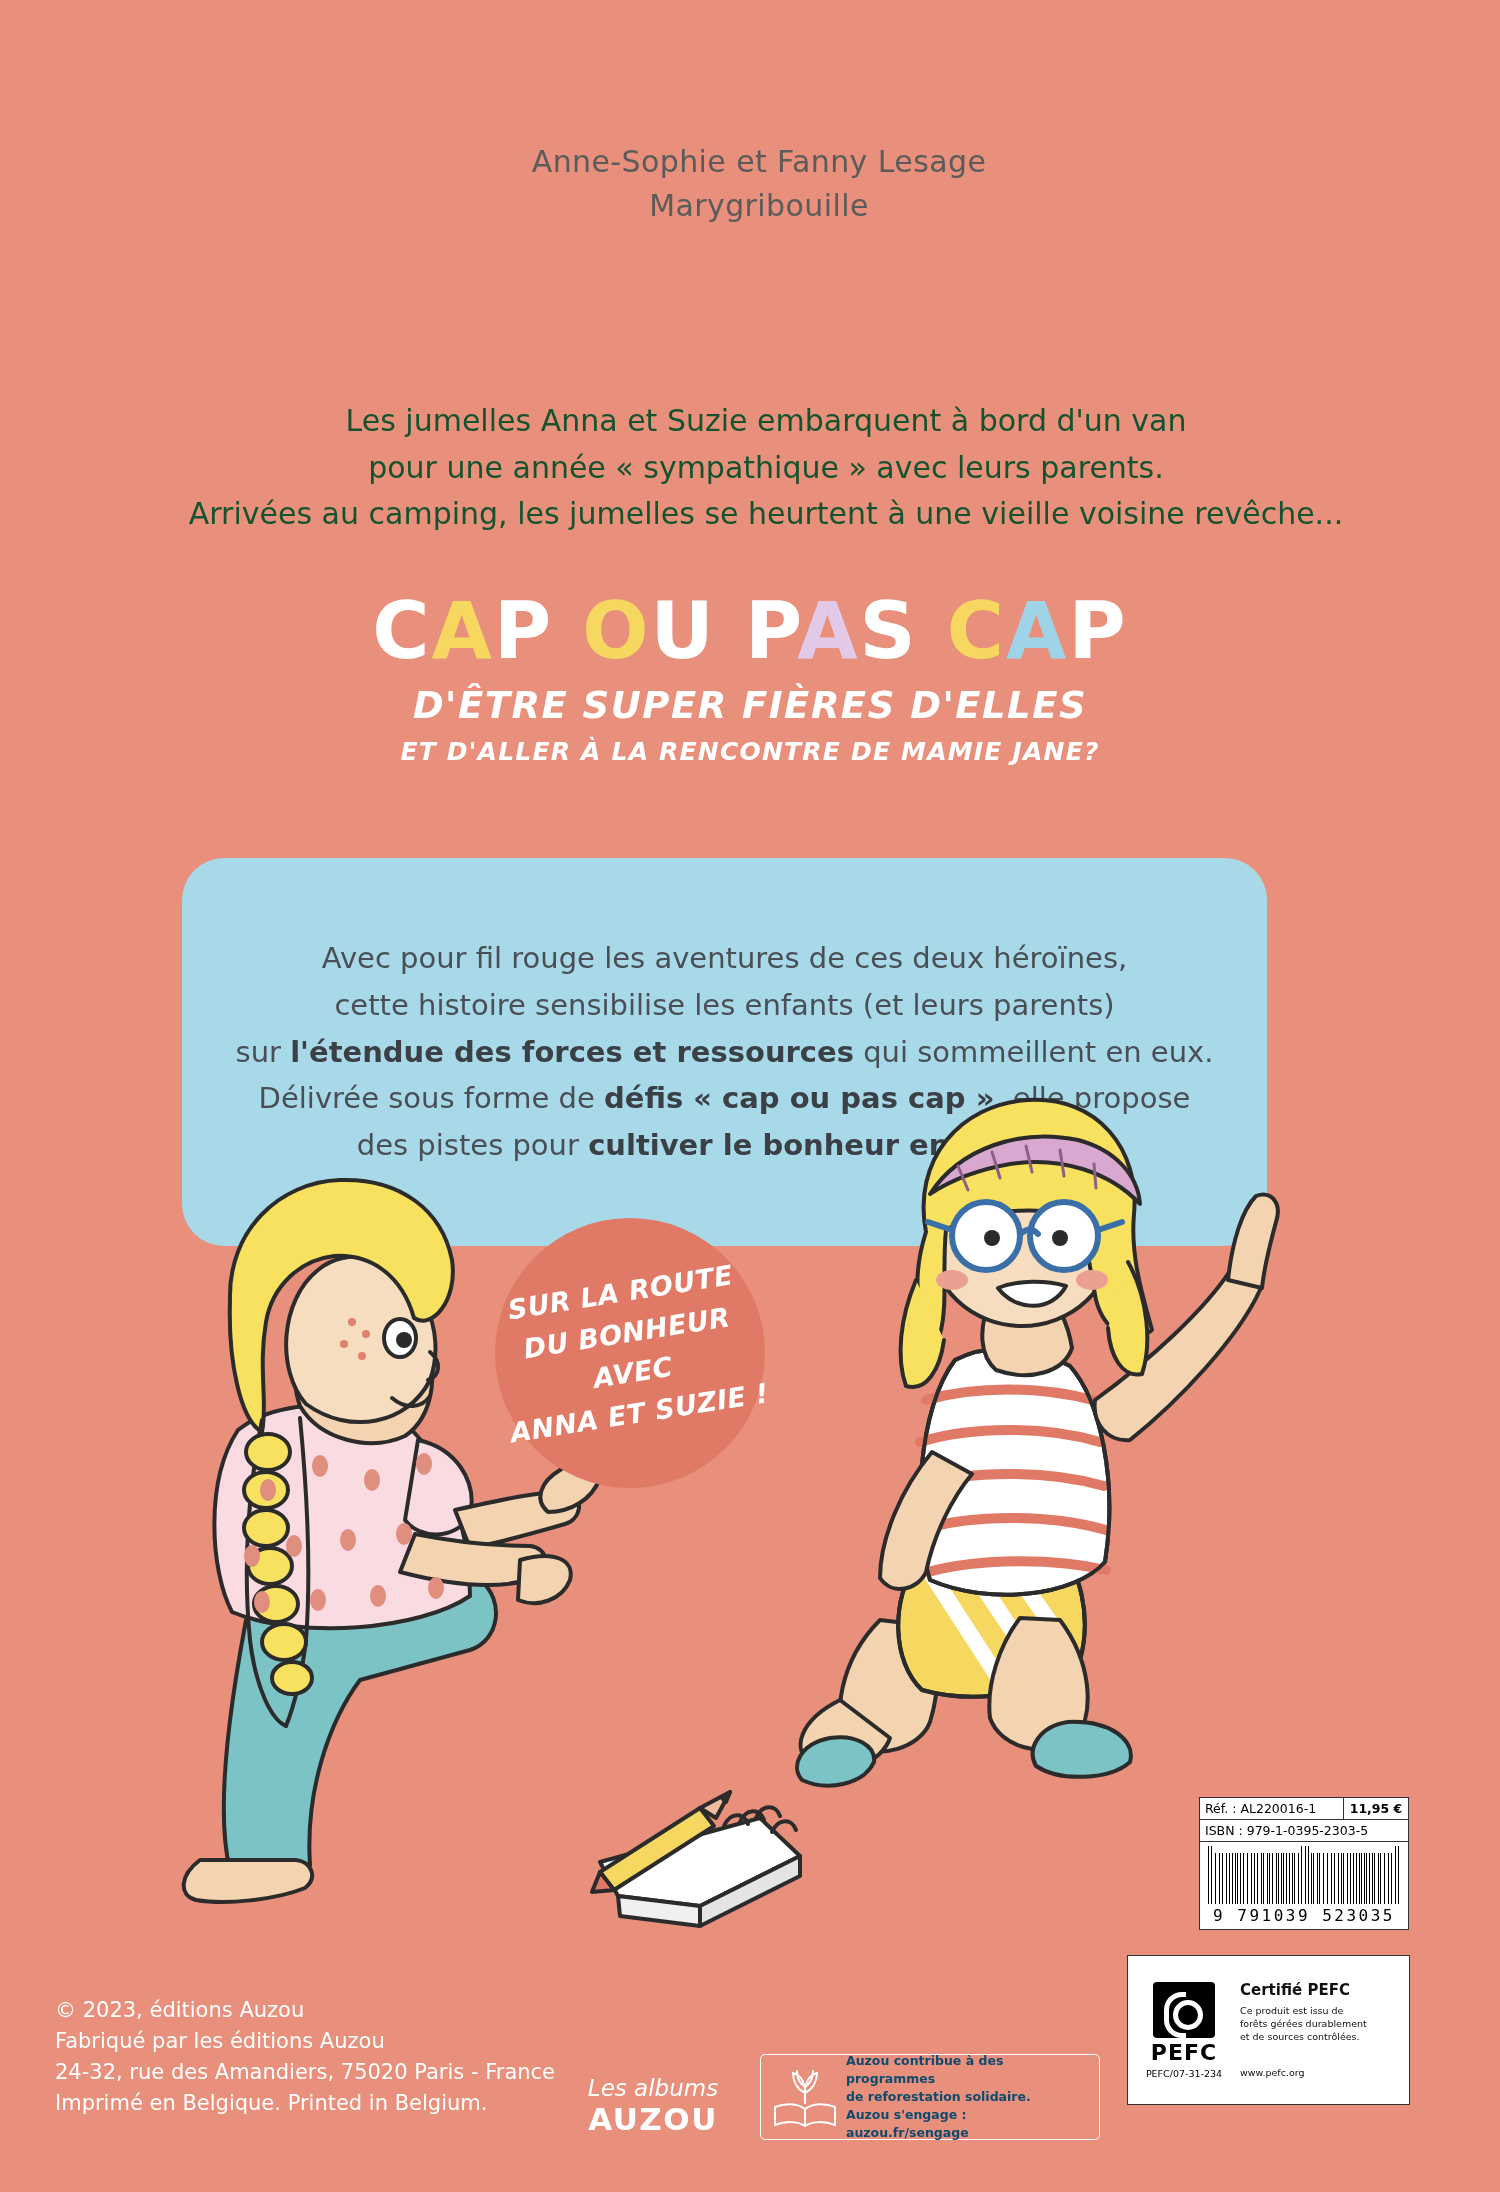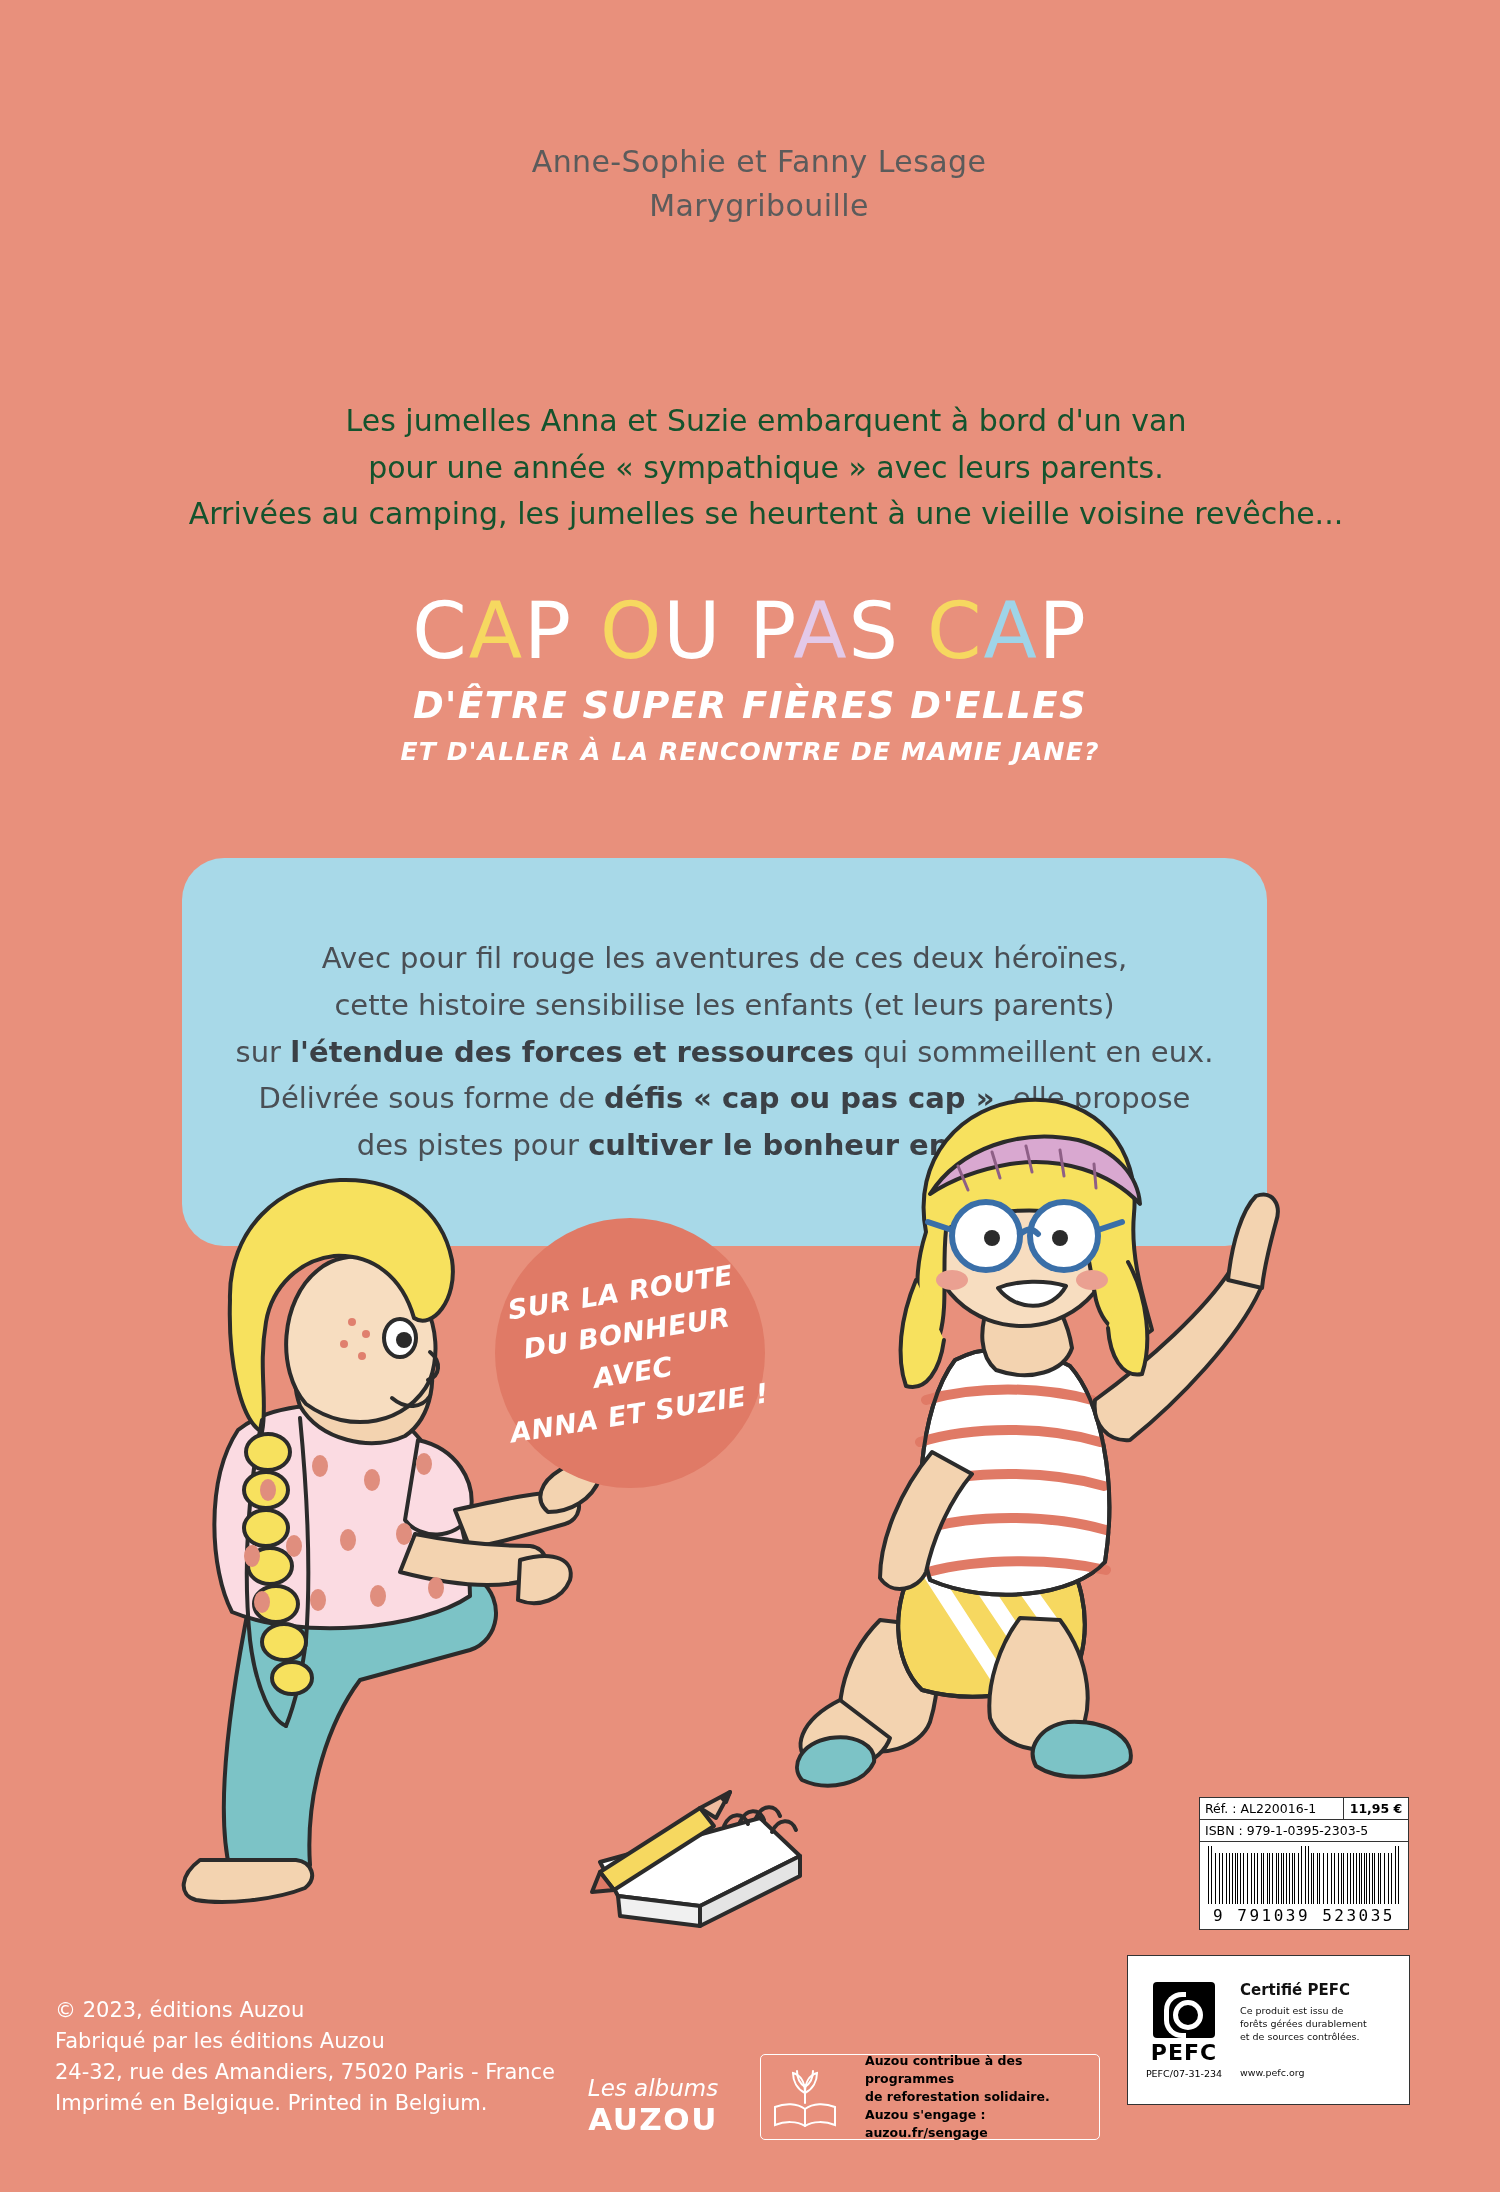--- a/index.html
+++ b/index.html
@@ -43,21 +43,21 @@
   
   .title-block {
     position: absolute;
     top: 592px;
     left: 0;
     width: 100%;
     text-align: center;
   }
   .title-main {
     font-family: "DejaVu Sans", sans-serif;
-    font-weight: normal;
+    font-weight: bold;
     font-size: 78px;
     letter-spacing: 2px;
     line-height: 1;
   }
   .title-main span { display: inline; }
   .title-sub1 {
     margin-top: 14px;
     color: #ffffff;
     font-size: 37px;
     font-style: italic;
@@ -217,22 +217,22 @@
     position: absolute;
     top: 2054px;
     left: 760px;
     width: 340px;
     height: 86px;
     border: 1.5px solid #ffffff;
     border-radius: 5px;
     display: flex;
     align-items: center;
     padding: 6px 8px;
-    gap: 24px;
-    color: #000000;
+    gap: 5px;
+    color: #0c4a6e;
   }
   .reforest-icon { width: 72px; height: 68px; flex: none; }
   .reforest-text { font-size: 12.5px; line-height: 1.45; font-weight: bold; }
 </style>
 </head>
 <body>
 
 <div class="authors">
   <div>Anne-Sophie et Fanny Lesage</div>
   <div>Marygribouille</div>

